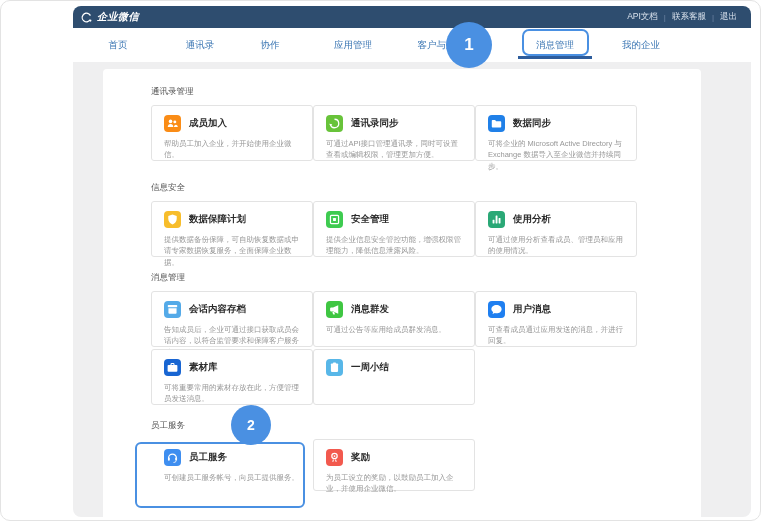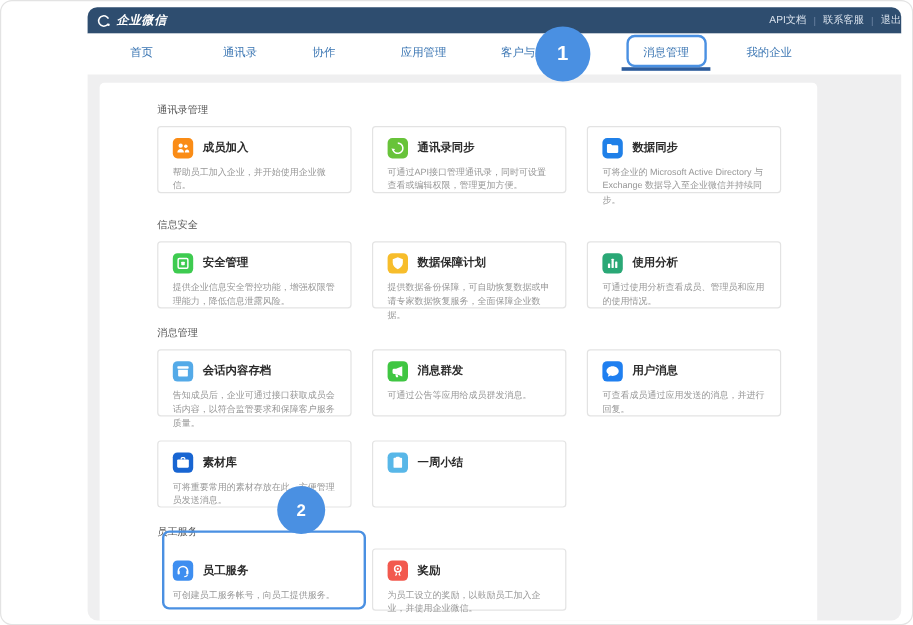--- a/index.html
+++ b/index.html
@@ -5,38 +5,38 @@
   * { margin:0; padding:0; box-sizing:border-box; }
   html,body { width:761px; height:521px; background:#fff; font-family:"Liberation Sans","DejaVu Sans",sans-serif; }
   .frame { position:absolute; left:0; top:0; width:761px; height:521px; border:1px solid #e3e3e3; border-radius:10px; overflow:hidden; background:#fff; }
   .window { position:absolute; left:72px; top:5px; width:678px; height:511px; }
 
   
   .topbar { position:absolute; left:0; top:0; width:678px; height:22px; border-radius:8px 8px 0 0; display:flex; align-items:center; }
   .logo { display:flex; align-items:center; gap:4px; padding-left:7px; }
   .logo svg { width:13px; height:13px; display:block; }
   .logo-text { color:#fff; font-size:10px; font-weight:bold; letter-spacing:.5px;font-style:italic; }
-  .top-links { margin-left:auto; padding-right:0; display:flex; align-items:center; gap:6px; }
+  .top-links { margin-left:auto; padding-right:14px; display:flex; align-items:center; gap:6px; }
   .top-link { color:#d8e1ec; font-size:8.5px; cursor:pointer; }
   .top-sep { color:#6e86a5; font-size:8px; }
 
   
   .navbar { position:absolute; left:0; top:22px; width:678px; height:34px; background:#fff; }
   .nav-item { position:absolute; top:0; height:48px; line-height:34px; transform:translateX(-50%); font-size:9.5px; color:#3b76b3; white-space:nowrap; cursor:pointer; }
   .nav-underline { position:absolute; height:2.5px; z-index:3; }
 
   
   .content-bg { position:absolute; left:0; top:56px; width:678px; height:455px; background:#efeff0; border-radius:0 0 8px 8px; }
-  .panel { position:absolute; left:10px; top:63px; width:598px; height:448px; background:#fff; border-radius:4px 4px 0 0; padding:16px 0 0 48px; overflow:hidden; }
+  .panel { position:absolute; left:30px; top:63px; width:598px; height:448px; background:#fff; border-radius:4px 4px 0 0; padding:16px 0 0 48px; overflow:hidden; }
 
   .section-label { font-size:8.5px; color:#555; height:12px; line-height:12px; }
-  .cards-row { display:flex; gap:17px; margin-top:8px; }
+  .cards-row { display:flex; gap:0; margin-top:8px; }
   .cards-row.gap-after { margin-bottom:20px; }
   .cards-row.gap-small { margin-bottom:14px; }
-  .cards-row.inner-gap { margin-bottom:20px;border-radius:20px; }
+  .cards-row.inner-gap { margin-bottom:2px;border-radius:20px; }
   .card { width:162px; height:56px; background:#fff; border:1px solid #e3e3e3; border-radius:3px; padding:9px 12px 0 12px; cursor:pointer; }
   .card.short { height:52px; }
   .card.no-border { border-color:transparent; }
   .card-head { display:flex; align-items:center; gap:8px; }
   .card-icon { width:17px; height:17px; border-radius:4px; flex:0 0 auto; display:flex; align-items:center; justify-content:center; }
   .card-icon svg { width:13px; height:13px; display:block; }
   .card-title { font-size:9.5px; font-weight:bold; color:#2b2b2b; white-space:nowrap; }
   .card-desc { margin-top:6px; font-size:7.5px; color:#979797; line-height:1.5; }
 
   
@@ -122,40 +122,40 @@
           <span class="card-title">数据同步</span>
         </div>
         <p class="card-desc">可将企业的 Microsoft Active Directory 与 Exchange 数据导入至企业微信并持续同步。</p>
       </div>
     </div>
 
     <div class="section-label">信息安全</div>
     <div class="cards-row gap-small">
       <div class="card">
         <div class="card-head">
+          <span class="card-icon" style="background: rgb(247, 189, 43);">
+            <svg viewBox="0 0 16 16" fill="#fff">
+                  <path d="M8 1.8l5.2 1.9v3.5c0 3.2-2.1 5.6-5.2 6.9-3.1-1.3-5.2-3.7-5.2-6.9V3.7z"></path>
+                </svg>
+          </span>
+          <span class="card-title">数据保障计划</span>
+        </div>
+        <p class="card-desc">提供数据备份保障，可自助恢复数据或申请专家数据恢复服务，全面保障企业数据。</p>
+      </div>
+      <div class="card">
+        <div class="card-head">
           <span class="card-icon" style="background: rgb(62, 203, 80);">
             <svg viewBox="0 0 16 16" fill="#fff">
                   <rect x="3" y="3" width="10" height="10" rx="1.2" fill="none" stroke="#fff" stroke-width="1.5"></rect>
                   <rect x="6.2" y="6.2" width="3.6" height="3.6" rx=".6"></rect>
                 </svg>
           </span>
           <span class="card-title">安全管理</span>
         </div>
         <p class="card-desc">提供企业信息安全管控功能，增强权限管理能力，降低信息泄露风险。</p>
-      </div>
-      <div class="card">
-        <div class="card-head">
-          <span class="card-icon" style="background: rgb(247, 189, 43);">
-            <svg viewBox="0 0 16 16" fill="#fff">
-                  <path d="M8 1.8l5.2 1.9v3.5c0 3.2-2.1 5.6-5.2 6.9-3.1-1.3-5.2-3.7-5.2-6.9V3.7z"></path>
-                </svg>
-          </span>
-          <span class="card-title">数据保障计划</span>
-        </div>
-        <p class="card-desc">提供数据备份保障，可自助恢复数据或申请专家数据恢复服务，全面保障企业数据。</p>
       </div>
       <div class="card">
         <div class="card-head">
           <span class="card-icon" style="background: rgb(42, 168, 118);">
             <svg viewBox="0 0 16 16" fill="#fff">
                   <rect x="3.2" y="8.2" width="2.3" height="4.6" rx=".5"></rect>
                   <rect x="6.9" y="3.2" width="2.3" height="9.6" rx=".5"></rect>
                   <rect x="10.6" y="6" width="2.3" height="6.8" rx=".5"></rect>
                 </svg>
           </span>

